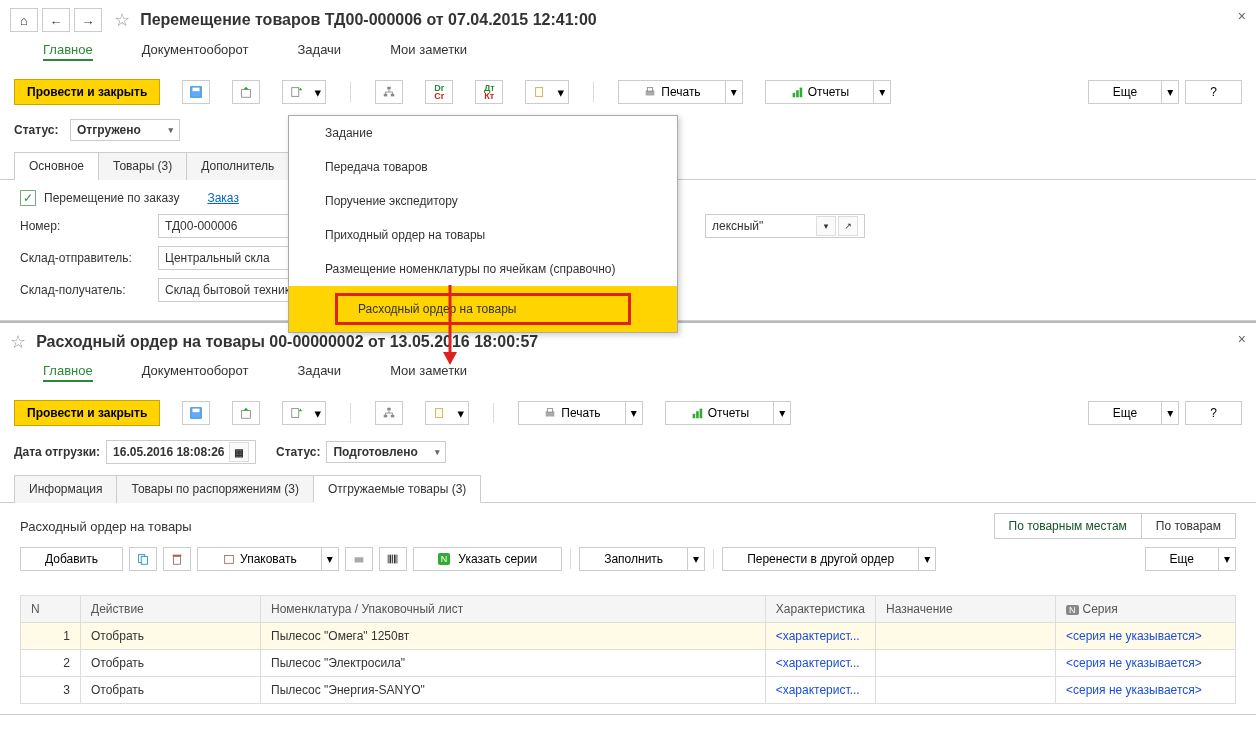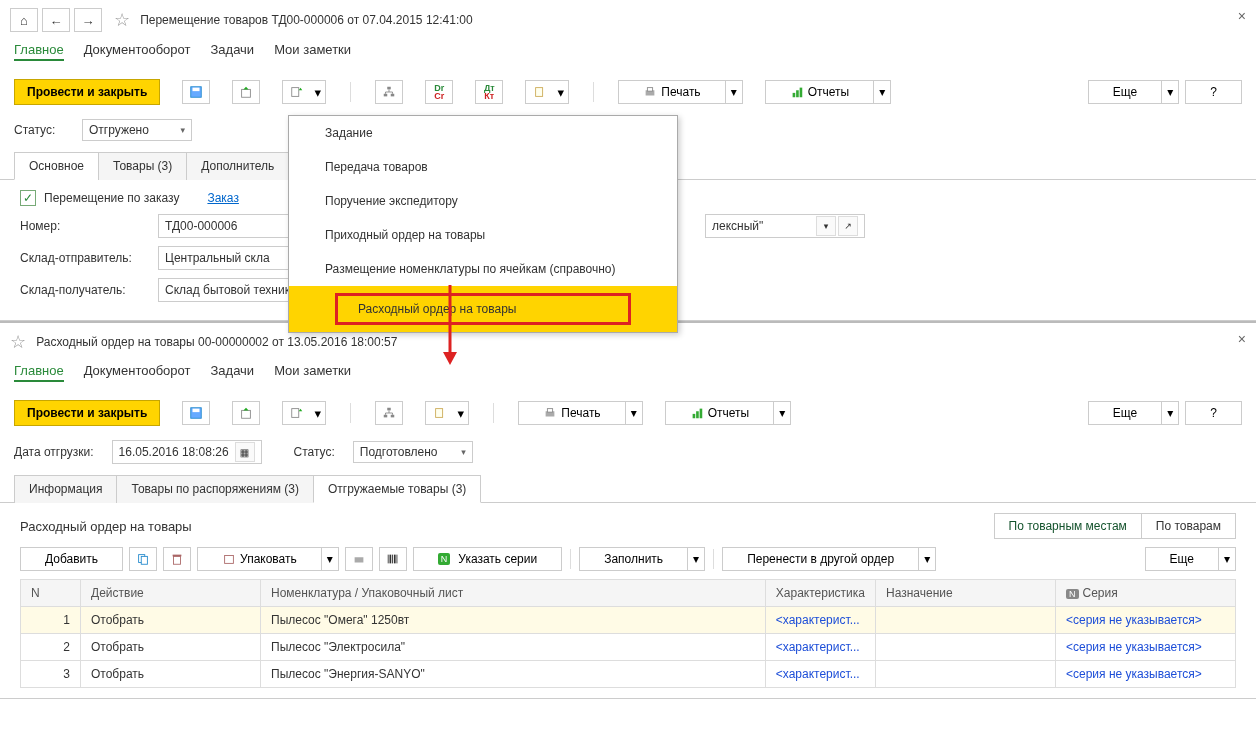--- a/index.html
+++ b/index.html
@@ -2,34 +2,34 @@
 <html><head>
 <meta charset="utf-8">
 <style>
 * { box-sizing: border-box; margin: 0; padding: 0; }
 body { font-family: Arial, sans-serif; font-size: 12px; color: #333; background: #fff; width: 1256px; }
 .window { position: relative; border-bottom: 1px solid #ccc; }
 .titlebar { display: flex; align-items: center; padding: 8px 10px 4px; }
 .nav-buttons { display: flex; gap: 4px; margin-right: 12px; }
 .icon-btn { width: 28px; height: 24px; border: 1px solid #ccc; background: #fff; display: flex; align-items: center; justify-content: center; cursor: pointer; font-size: 13px; }
 .star-icon { font-size: 18px; color: #999; margin-right: 10px; cursor: pointer; }
-.title { font-size: 12px; font-weight: normal; }
+.title { font-size: 16px; font-weight: bold; }
 .close-x { position: absolute; right: 10px; top: 8px; font-size: 14px; cursor: pointer; color: #666; }
 .tabs-main { display: flex; gap: 20px; padding: 6px 14px 8px; font-size: 13px; }
-.tab-main { cursor: pointer; }
+.tab-main { cursor: pointer; margin-left: 29px; }
 .tab-main.active { color: #2a8a3a; border-bottom: 2px solid #2a8a3a; padding-bottom: 2px; }
 .toolbar { display: flex; align-items: center; gap: 22px; padding: 4px 14px 10px; position: relative; margin-top: 6px; }
 .btn-yellow { background: #ffd400; border: 1px solid #c7a600; padding: 5px 12px; font-weight: bold; cursor: pointer; font-size: 12px; }
 .btn-plain { background: #fff; border: 1px solid #ccc; padding: 4px 24px; cursor: pointer; font-size: 12px; display: inline-flex; align-items: center; gap: 4px; }
 .btn-split { display: inline-flex; }
 .btn-split .btn-plain { border-radius: 0; }
 .btn-split .arrow { border-left: none; padding: 4px 5px; }
 .toolbar-sep { width: 1px; height: 20px; background: #ddd; margin: 0 2px; }
 .right-buttons { position: absolute; right: 14px; display: flex; gap: 6px; }
-.row { display: flex; align-items: center; padding: 4px 14px; gap: 18px; }
+.row { display: flex; align-items: center; padding: 4px 14px; gap: 6px; font-weight: bold; }
 .label { width: 50px; }
 .select-box { border: 1px solid #ccc; padding: 3px 6px; min-width: 100px; display: inline-flex; align-items: center; justify-content: space-between; }
 .select-arrow { font-size: 9px; color: #666; margin-left: 6px; }
 .tabs-inner { display: flex; padding: 6px 14px 0; border-bottom: 1px solid #ccc; }
 .tab-inner { padding: 6px 14px; border: 1px solid #ccc; border-bottom: none; background: #f5f5f5; margin-right: -1px; cursor: pointer; position: relative; top: 1px; }
 .tab-inner.active { background: #fff; border-bottom: 1px solid #fff; }
 .form-area { padding: 10px 20px; }
 .form-row { display: flex; align-items: center; margin-bottom: 8px; gap: 8px; }
 .form-label { width: 130px; }
 .checkbox { width: 16px; height: 16px; border: 1px solid #7a7; display: inline-flex; align-items: center; justify-content: center; color: #2a8a3a; font-size: 12px; }
@@ -43,21 +43,21 @@
 .menu-item.highlighted { background: #ffd400; }
 .red-box { border: 3px solid #d22; padding: 6px 20px; margin: -3px 10px; }
 .field-right { position: absolute; left: 685px; }
 .field-right .input-box { width: 160px; }
 .table-area { padding: 10px 20px; }
 .table-header-row { display: flex; align-items: center; justify-content: space-between; margin-bottom: 8px; }
 .table-title { font-size: 13px; }
 .toggle-group { display: flex; }
 .toggle-btn { border: 1px solid #ccc; padding: 5px 14px; cursor: pointer; font-size: 12px; }
 .toggle-btn.active { color: #14532d; }
-.table-toolbar { display: flex; align-items: center; gap: 6px; margin-bottom: 8px; position: relative; }
+.table-toolbar { display: flex; align-items: center; gap: 6px; margin-bottom: 24px; position: relative; }
 table { width: 100%; border-collapse: collapse; }
 th, td { border: 1px solid #ddd; padding: 6px 10px; text-align: left; font-size: 12px; font-weight: normal; }
 th { background: #f5f5f5; color: #555; }
 td.num { text-align: right; width: 60px; }
 tr.row-highlight { background: #fffbe6; }
 .placeholder { color: #1d4ed8; }
 .arrow-svg { position: absolute; left: 440px; top: 280px; z-index: 200; pointer-events: none; }
 .icon-svg { width: 14px; height: 14px; }
 .drcr { color: #2a8a3a; font-size: 9px; font-weight: bold; line-height: 8px; }
 .drcr .red { color: #c22; text-align: center; }

